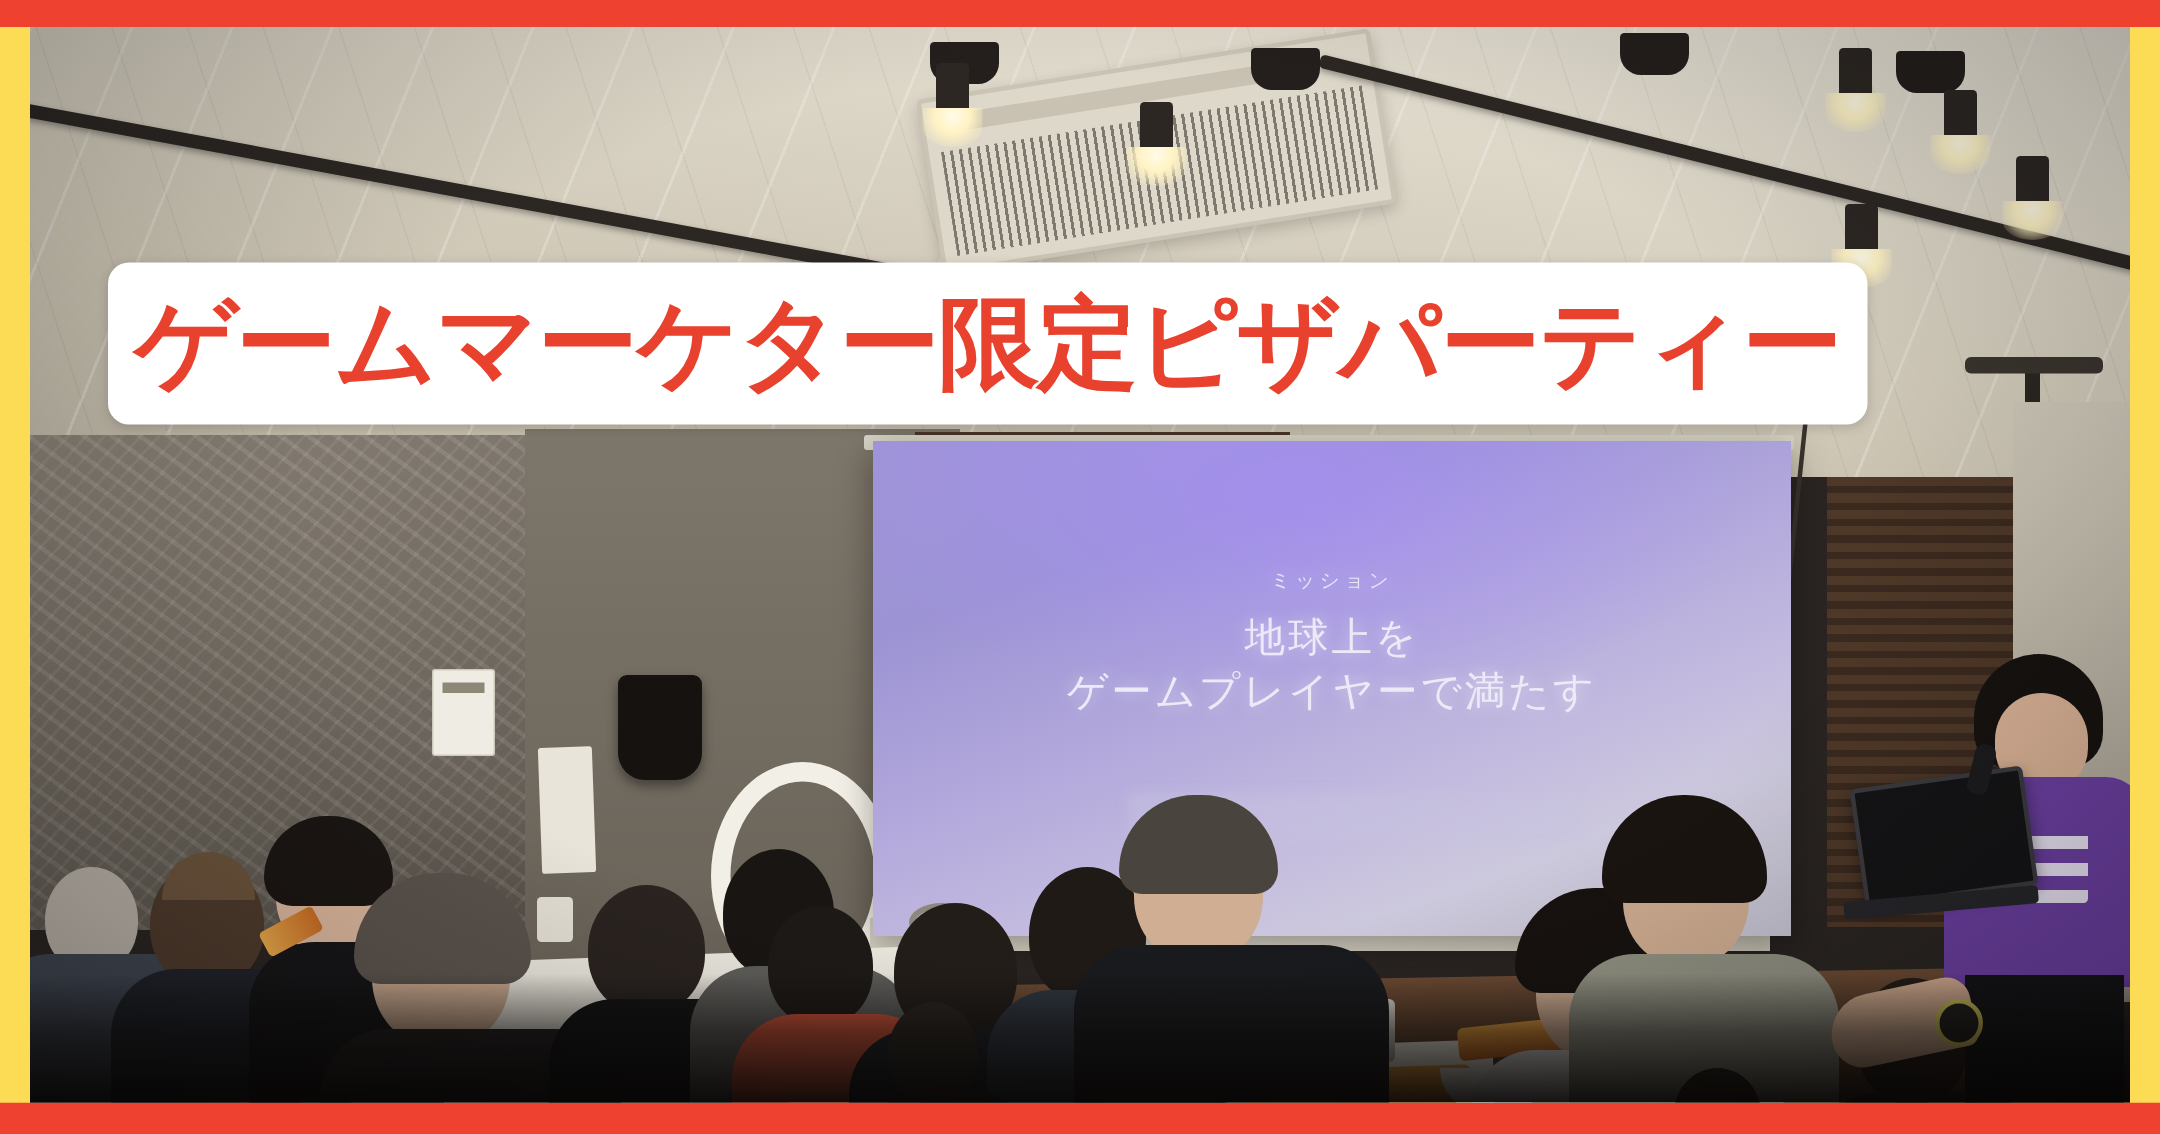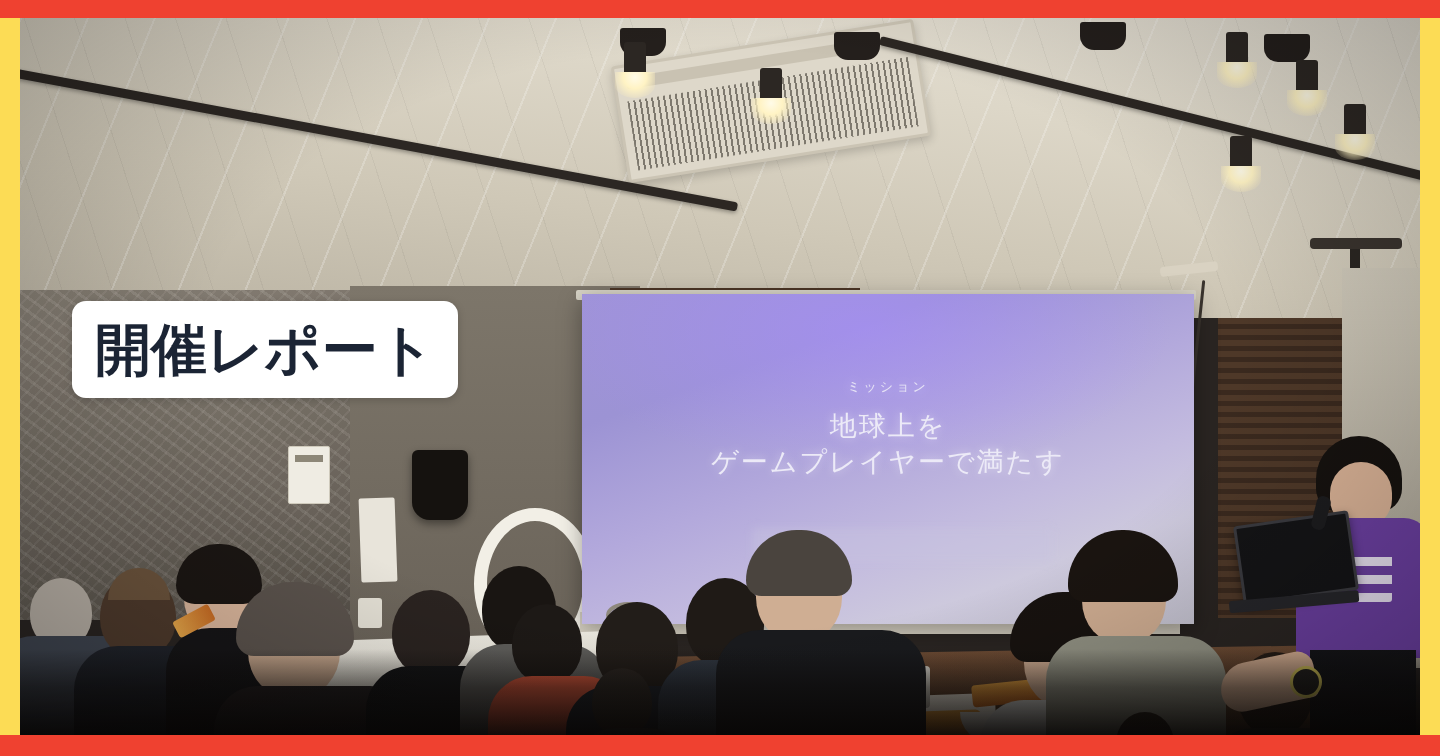--- a/index.html
+++ b/index.html
@@ -504,18 +504,18 @@
     <div class="laptop"></div>
     <div class="mic"></div>
     <div class="hand-raise"></div>
     <div class="watch"></div>
 
     <div class="fg-dark"></div>
     <div class="vignette"></div>
   </div>
 
 
-
-  <div class="sub-box">
-    <span>開催レポート</span>
+  <div class="title-box">
+    <span>ゲームマーケター限定ピザパーティー</span>
   </div>
 
+
 </div>
 
 </body></html>

